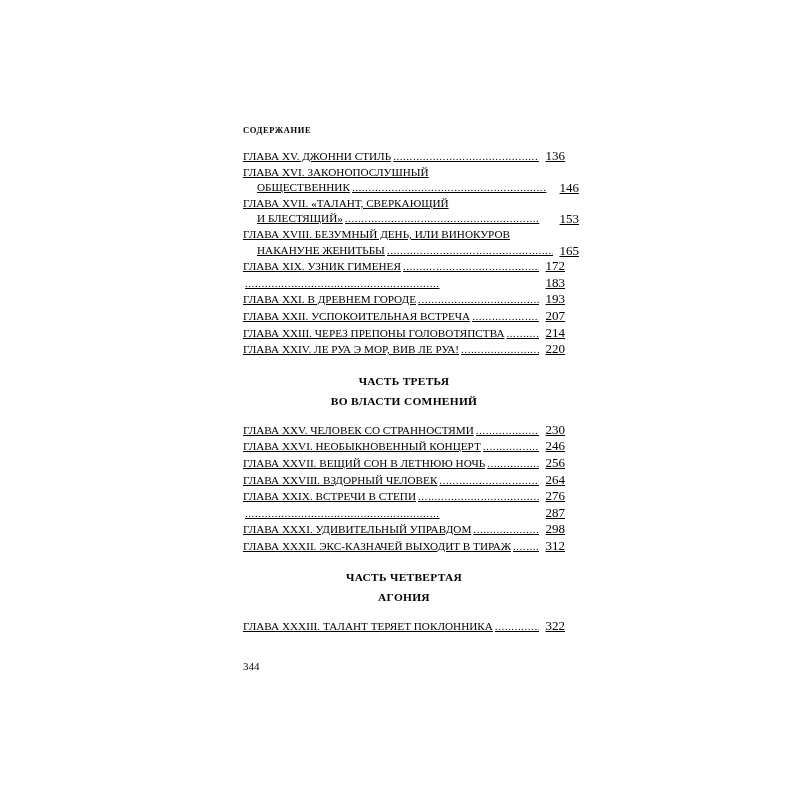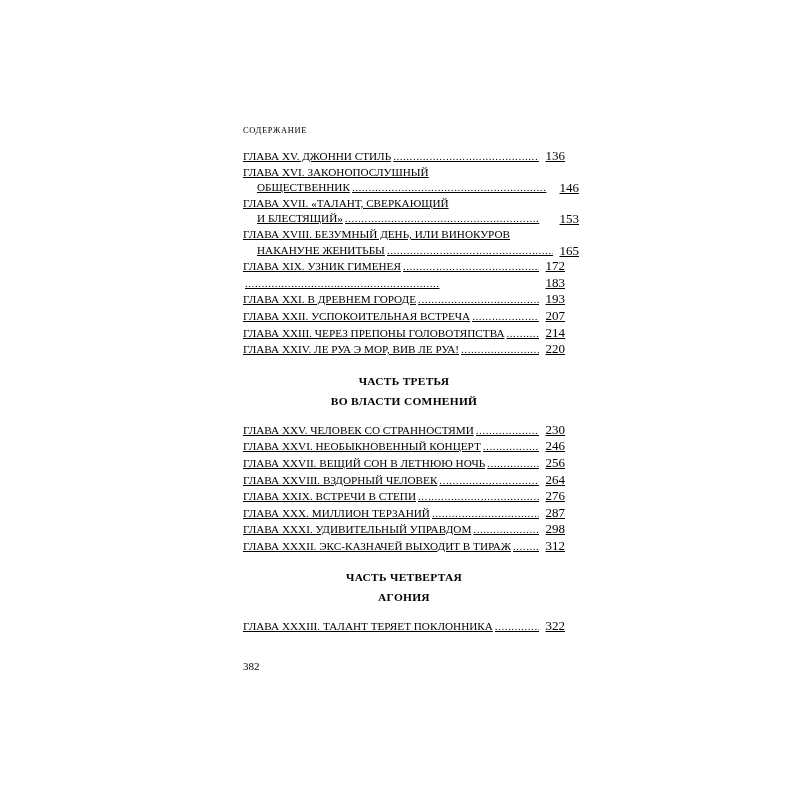--- a/index.html
+++ b/index.html
@@ -25,20 +25,21 @@
     left: 243px;
     top: 125px;
     width: 322px;
   }
   .running-head {
     font-family: "Liberation Serif", serif;
     font-size: 8.5px;
     letter-spacing: 0.6px;
     text-transform: uppercase;
     margin-bottom: 13px;
+    font-weight: bold;
   }
   .toc-entry {
     display: block;
     font-size: 11.2px;
     line-height: 15.6px;
     text-transform: uppercase;
     margin-bottom: 0px;
     position: relative;
     text-decoration: underline;
   }
@@ -224,21 +225,20 @@
           </div>
           <div class="toc-entry">
             <div class="entry-line">
               <span class="entry-title">ГЛАВА XXIX. ВСТРЕЧИ В СТЕПИ</span>
               <span class="dots">...........................................................</span>
               <span class="entry-page">276</span>
             </div>
           </div>
           <div class="toc-entry">
             <div class="entry-line">
-              <span class="entry-title">ГЛАВА XXX. МИЛЛИОН ТЕРЗАНИЙ</span>
               <span class="dots">...........................................................</span>
               <span class="entry-page">287</span>
             </div>
           </div>
           <div class="toc-entry">
             <div class="entry-line">
               <span class="entry-title">ГЛАВА XXXI. УДИВИТЕЛЬНЫЙ УПРАВДОМ</span>
               <span class="dots">...........................................................</span>
               <span class="entry-page">298</span>
             </div>
@@ -259,14 +259,14 @@
           <div class="toc-entry">
             <div class="entry-line">
               <span class="entry-title">ГЛАВА XXXIII. ТАЛАНТ ТЕРЯЕТ ПОКЛОННИКА</span>
               <span class="dots">...........................................................</span>
               <span class="entry-page">322</span>
             </div>
           </div>
         </div>
       </div>
   </div>
-  <div class="folio">382</div>
+  <div class="folio">344</div>
 </div>
 
 </body></html>

